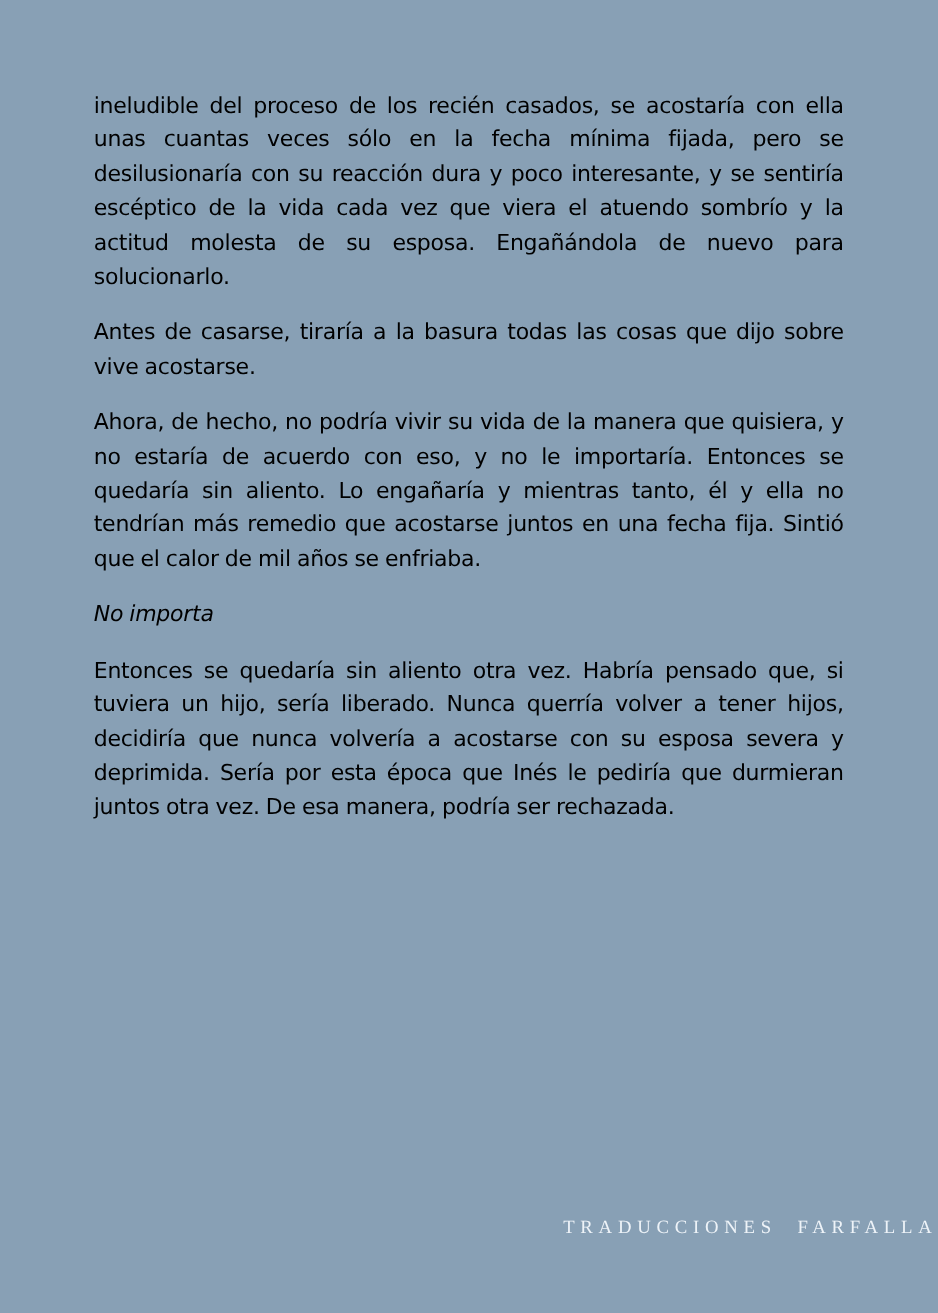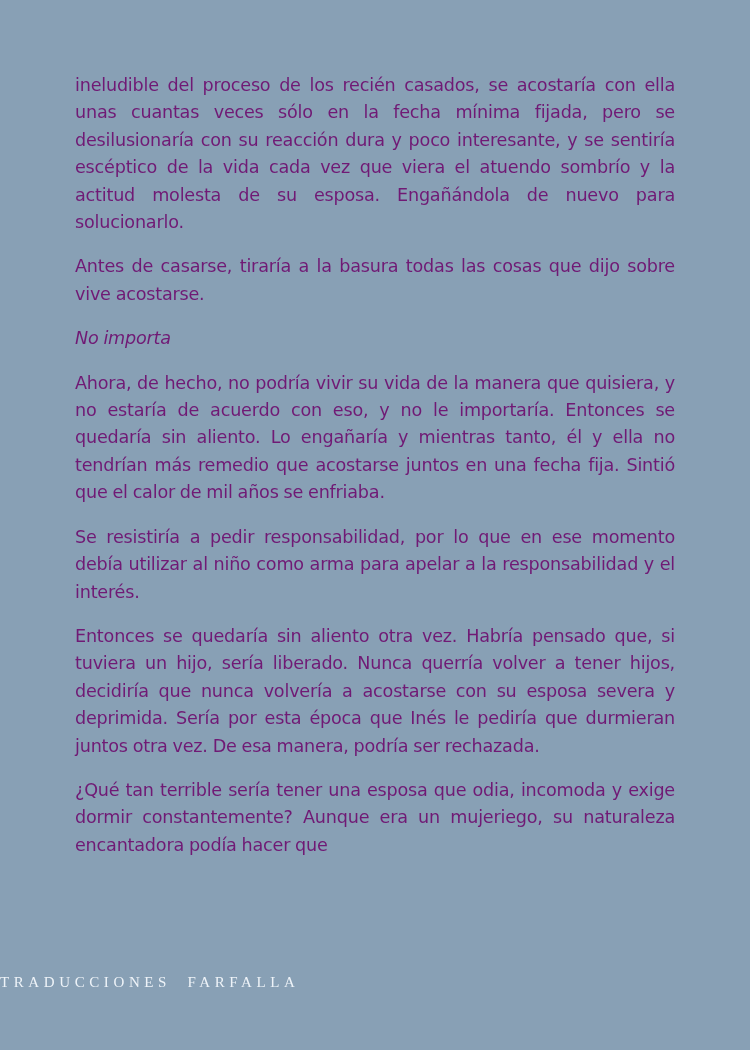--- a/index.html
+++ b/index.html
@@ -17,48 +17,46 @@
       position: absolute;
       left: 75px;
       top: 72px;
       width: 600px;
     }
     .para {
       margin: 0 0 17px 0;
       font-family: "DejaVu Sans", sans-serif;
       font-size: 17.6px;
       line-height: 27.4px;
-      color: #701a75;
+      color: #000000;
       text-align: justify;
       letter-spacing: -0.2px;
       word-spacing: -0.5px;
     }
     .para.italic {
       font-style: italic;
       text-align: left;
     }
     .footer {
       position: absolute;
       left: 0;
       width: 750px;
       top: 974px;
-      text-align: left;
+      text-align: right;
       font-family: "Liberation Serif", serif;
       font-size: 15px;
       letter-spacing: 4.6px;
       color: #eef3f8;
       word-spacing: 8px;
     }
   </style>
 </head>
 <body>
 
 <div class="page">
   <p class="para">ineludible del proceso de los recién casados, se acostaría con ella unas cuantas veces sólo en la fecha mínima fijada, pero se desilusionaría con su reacción dura y poco interesante, y se sentiría escéptico de la vida cada vez que viera el atuendo sombrío y la actitud molesta de su esposa. Engañándola de nuevo para solucionarlo.</p>
   <p class="para">Antes de casarse, tiraría a la basura todas las cosas que dijo sobre vive acostarse.</p>
+  <p class="para">Ahora, de hecho, no podría vivir su vida de la manera que quisiera, y no estaría de acuerdo con eso, y no le importaría. Entonces se quedaría sin aliento. Lo engañaría y mientras tanto, él y ella no tendrían más remedio que acostarse juntos en una fecha fija. Sintió que el calor de mil años se enfriaba.</p>
   <p class="para italic">No importa</p>
-  <p class="para">Ahora, de hecho, no podría vivir su vida de la manera que quisiera, y no estaría de acuerdo con eso, y no le importaría. Entonces se quedaría sin aliento. Lo engañaría y mientras tanto, él y ella no tendrían más remedio que acostarse juntos en una fecha fija. Sintió que el calor de mil años se enfriaba.</p>
-  <p class="para">Se resistiría a pedir responsabilidad, por lo que en ese momento debía utilizar al niño como arma para apelar a la responsabilidad y el interés.</p>
   <p class="para">Entonces se quedaría sin aliento otra vez. Habría pensado que, si tuviera un hijo, sería liberado. Nunca querría volver a tener hijos, decidiría que nunca volvería a acostarse con su esposa severa y deprimida. Sería por esta época que Inés le pediría que durmieran juntos otra vez. De esa manera, podría ser rechazada.</p>
-  <p class="para">¿Qué tan terrible sería tener una esposa que odia, incomoda y exige dormir constantemente? Aunque era un mujeriego, su naturaleza encantadora podía hacer que</p>
 </div>
 
 <div class="footer">TRADUCCIONES FARFALLA</div>
 
 </body></html>

